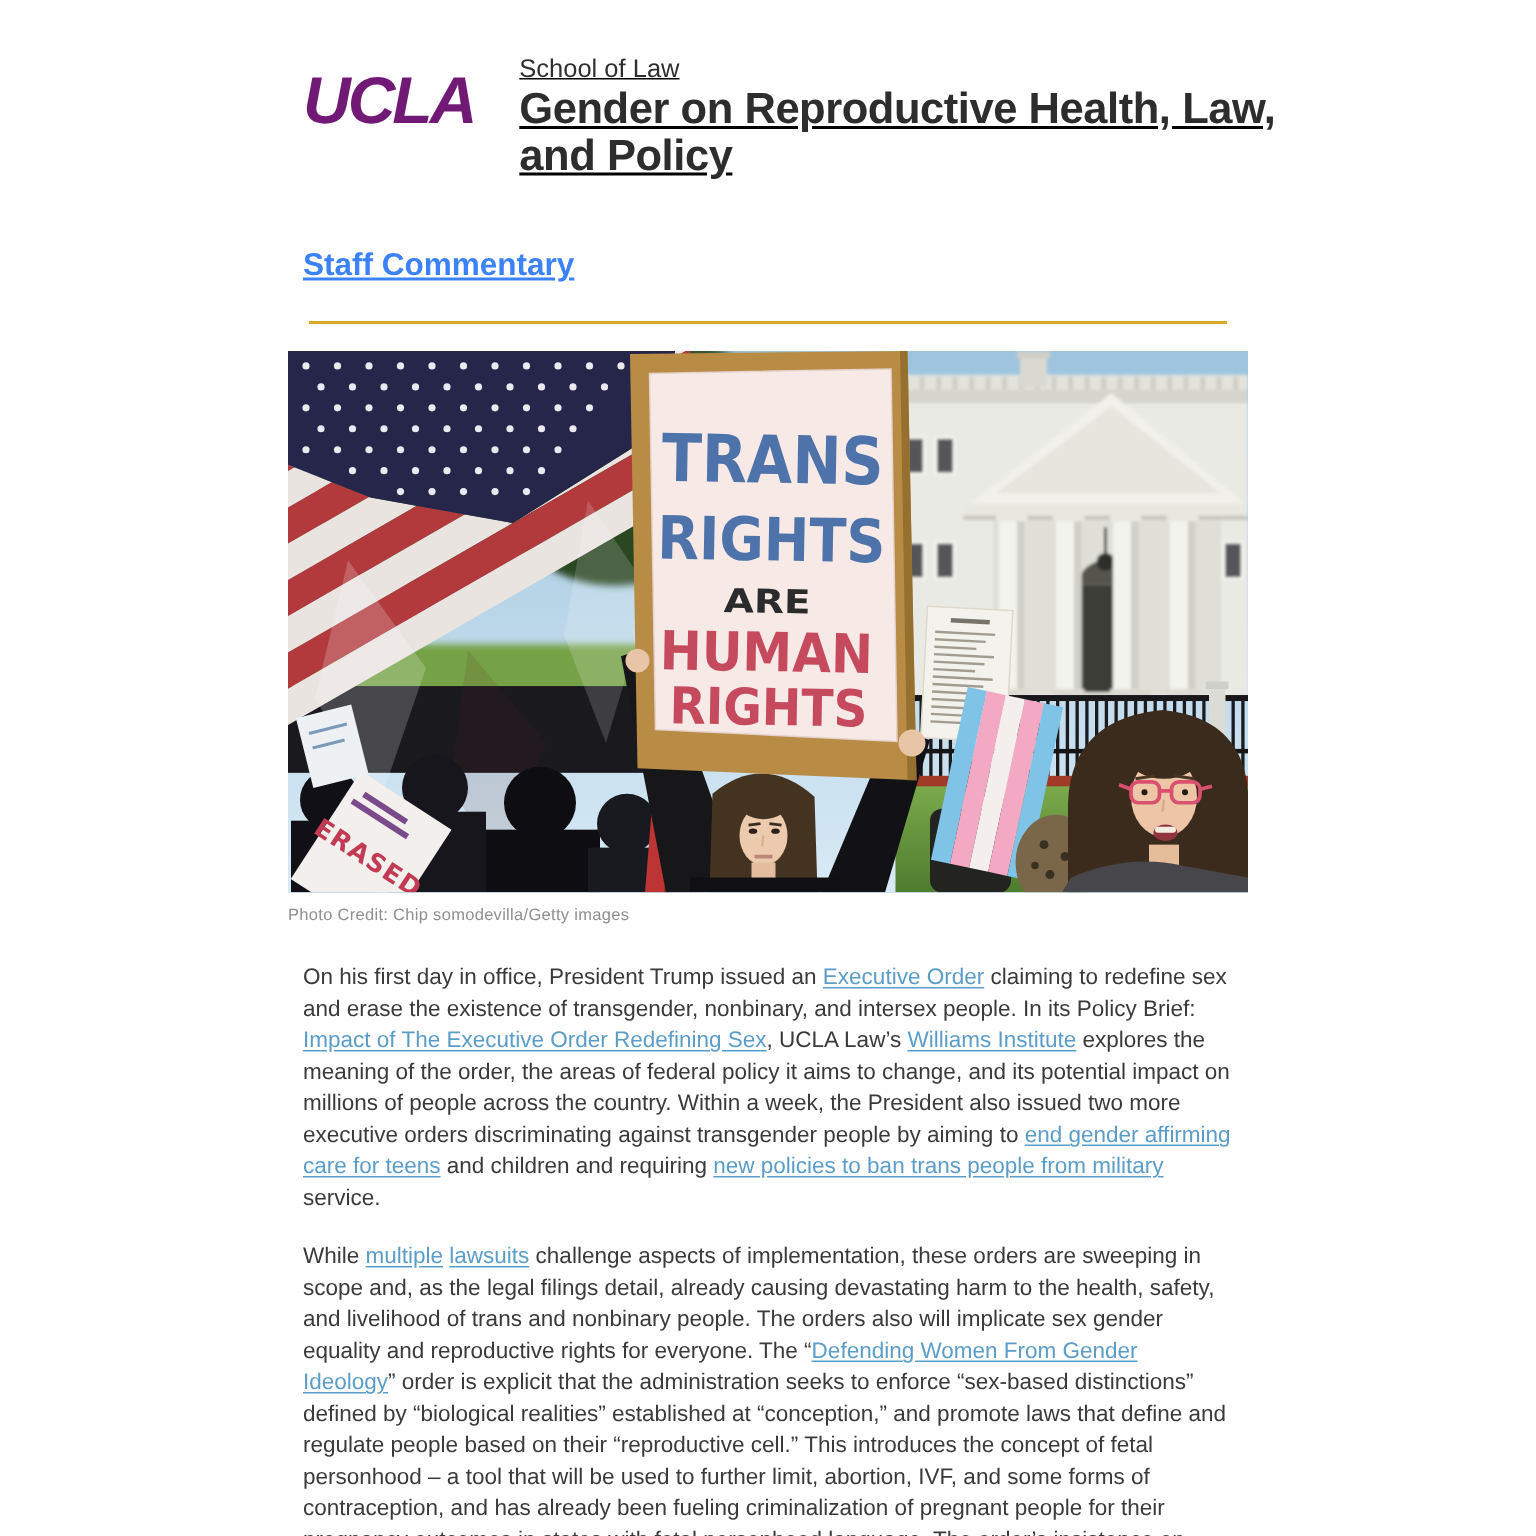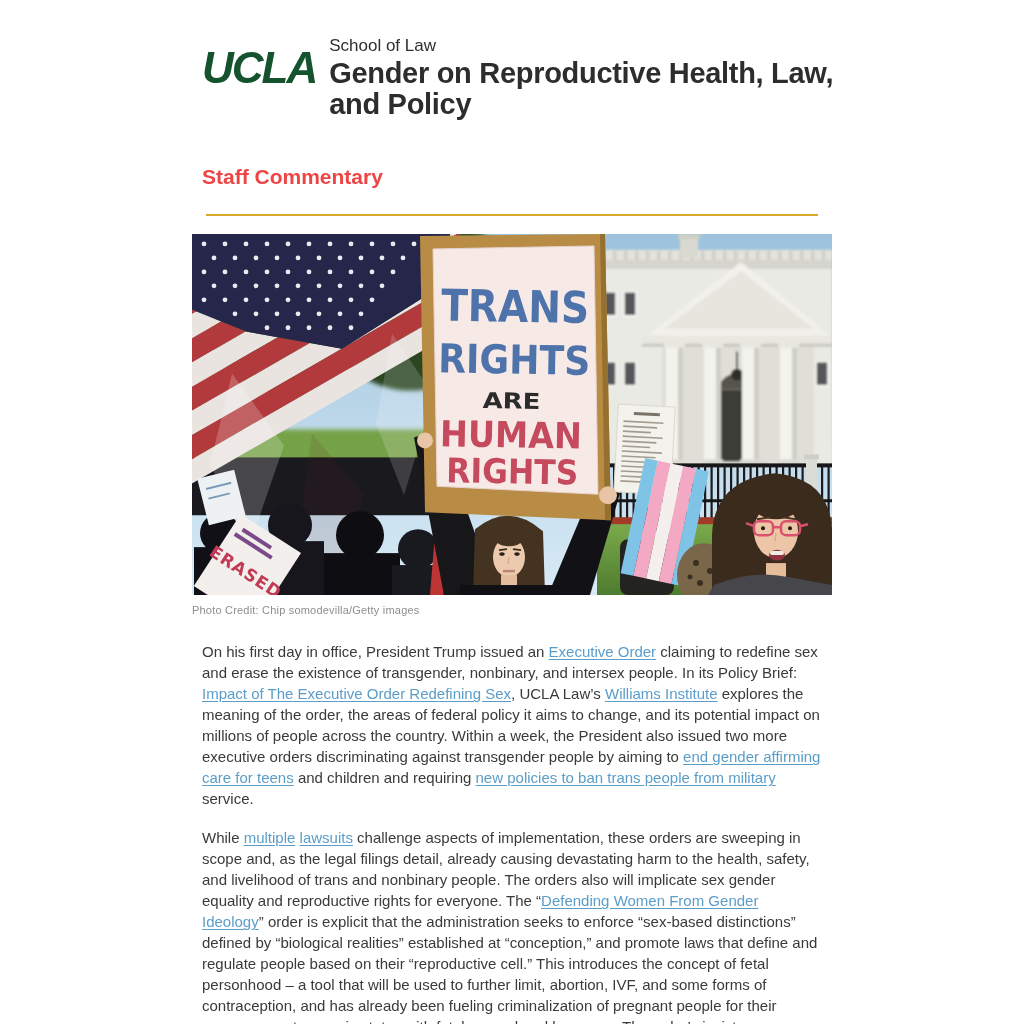--- a/index.html
+++ b/index.html
@@ -3,28 +3,28 @@
 <meta charset="utf-8">
 <style>
   * { margin:0; padding:0; box-sizing:border-box; }
   html,body { width:1024px; height:1024px; overflow:hidden; background:#ffffff;
               font-family:"Liberation Sans", sans-serif; }
   .content { width:640px; margin-left:192px; padding-top:36px; }
 
   
   .logo-row { display:flex; padding:0 10px; align-items:flex-start; }
   .ucla-mark { font-style:italic; font-weight:bold; font-size:44px; letter-spacing:-2px;
-               color:#14532d; line-height:1; margin-top:10px; }
-  .law-block { margin-left:13px; }
+               color:#701a75; line-height:1; margin-top:10px; }
+  .law-block { margin-left:30px;text-decoration:underline; }
   .school-of-law { font-size:17px; color:#2f2f2f; line-height:1.15; }
   .center-name { font-size:29px; font-weight:bold; color:#2d2d2d; line-height:1.1;
                  letter-spacing:-0.3px; width:512px; margin-top:2px; }
 
   
-  .section-title { margin:44px 10px 0; font-size:21px; font-weight:bold; color:#ef4444; }
+  .section-title { margin:44px 10px 0; font-size:21px; font-weight:bold; color:#3b82f6;text-decoration:underline; }
   .divider { height:2px; background:#d7a92c; margin:25px 14px 18px 14px; }
 
   
   figure { margin:0; }
   .photo-wrap { width:640px; height:361px; overflow:hidden; background:#9dc3dd; }
   .photo-wrap svg { display:block; width:640px; height:361px; }
   .credit { text-align:left; font-size:11px; color:#8e8e8e; margin-top:9px;
             letter-spacing:0.2px; }
 
   

